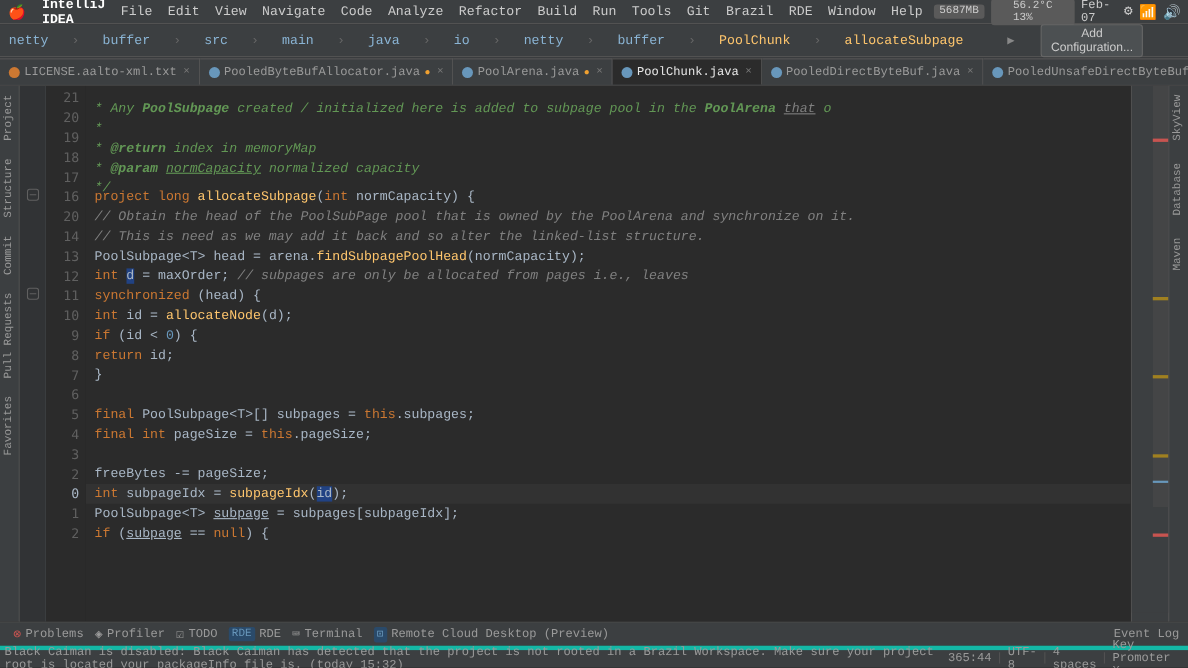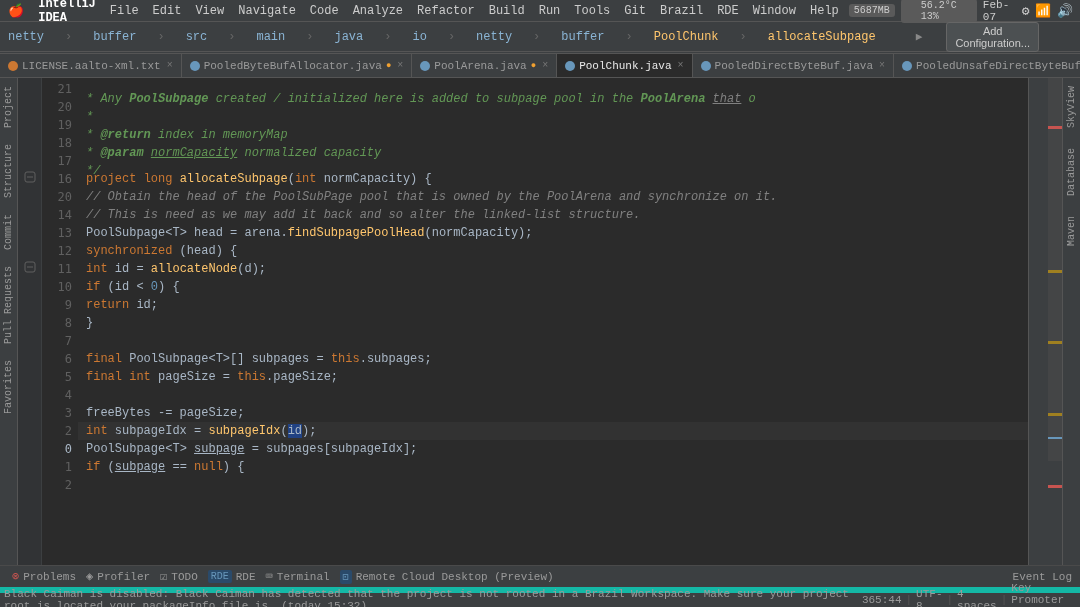--- a/index.html
+++ b/index.html
@@ -461,20 +461,23 @@
     </div>
 
     <div class="code-line">
       <span class="cmt">    // This is need as we may add it back and so alter the linked-list structure.</span>
     </div>
 
     <div class="code-line">
       <span>    <span style="color:#a9b7c6;">PoolSubpage</span>&lt;<span style="color:#a9b7c6;">T</span>&gt; head = arena.<span style="color:#ffc66d;">findSubpagePoolHead</span>(normCapacity);</span>
     </div>
 
+    <div class="code-line">
+      <span>    <span class="kw">int</span> <span style="background:#214283;color:#a9b7c6;">d</span> = maxOrder; <span class="cmt">// subpages are only be allocated from pages i.e., leaves</span></span>
+    </div>
 
     <div class="code-line">
       <span>    <span class="kw">synchronized</span> (head) {</span>
     </div>
 
     <div class="code-line">
       <span>        <span class="kw">int</span> id = <span style="color:#ffc66d;">allocateNode</span>(d);</span>
     </div>
 
     <div class="code-line">
@@ -569,21 +572,21 @@
     <span>Terminal</span>
   </div>
   <div class="bottom-tab">
     <span style="font-size:10px;color:#6897bb;background:#2a4a6a;border-radius:2px;padding:1px 3px;">⊡</span>
     <span>Remote Cloud Desktop (Preview)</span>
   </div>
   <span style="flex:1;"></span>
   <span style="cursor:pointer;">Event Log</span>
 </div>
 
-<div id="status-bar" style="background:#3c3f41;height:20px;display:flex;align-items:center;padding:0 4px;font-size:11px;color:#9a9a9a;border-top:6px solid #14b8a6;gap:4px;">
+<div id="status-bar" style="background:#3c3f41;height:20px;display:flex;align-items:center;padding:0 4px;font-size:11px;color:#9a9a9a;border-top:4px solid #14b8a6;gap:4px;">
   <span style="font-size:11px;">Black Caiman is disabled: Black Caiman has detected that the project is not rooted in a Brazil Workspace. Make sure your project root is located your packageInfo file is. (today 15:32)</span>
   <span style="flex:1;"></span>
   <span>365:44</span>
   <span style="color:#555;">|</span>
   <span>UTF-8</span>
   <span style="color:#555;">|</span>
   <span>4 spaces</span>
   <span style="color:#555;">|</span>
   <span>Key Promoter X</span>
 </div>

